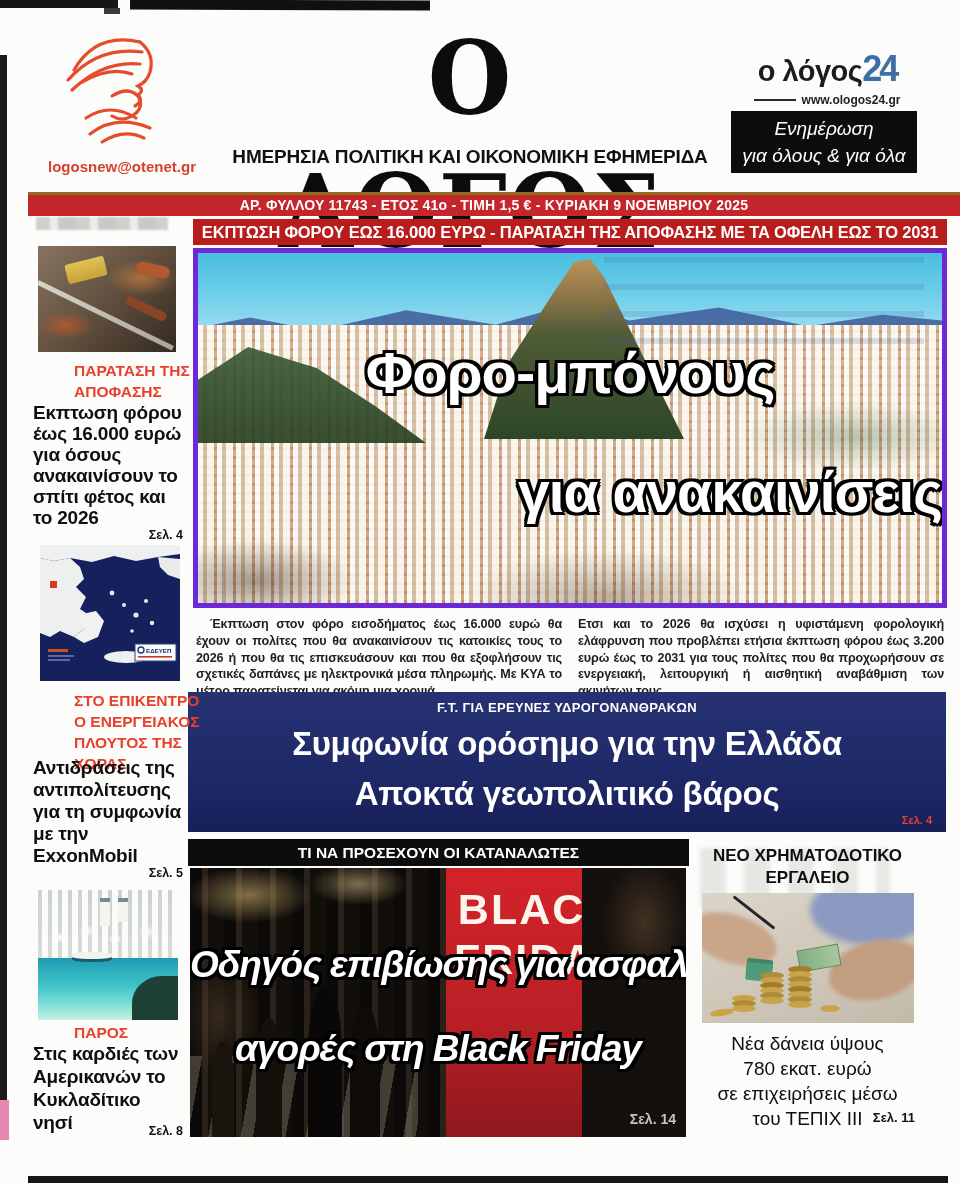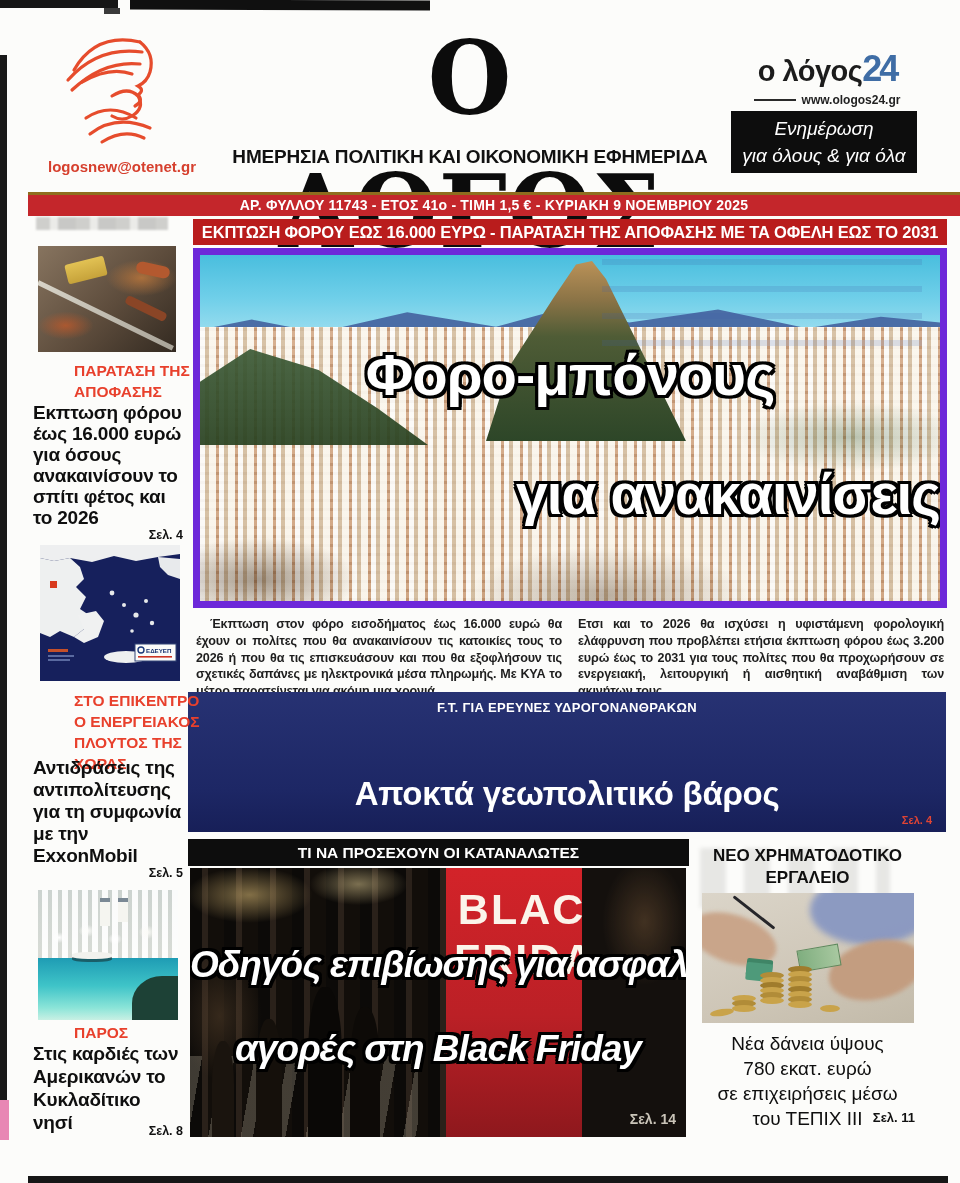--- a/index.html
+++ b/index.html
@@ -40,21 +40,21 @@
 
   
   .issue-bar { left:28px; top:192px; width:932px; height:24px; background:#c4262b;
     border-top:3px solid #8f6d1e; color:#fff; font-size:14px; font-weight:bold;
     text-align:center; line-height:20px; letter-spacing:.2px; }
   .top-banner { left:193px; top:219px; width:754px; height:26px; background:#b91c1c;
     color:#fff; font-size:16.5px; font-weight:bold; text-align:center; line-height:26px; letter-spacing:-0.2px; }
 
   
   .lead-photo { left:193px; top:248px; width:754px; height:360px; overflow:hidden;
-    background:#e9dfcd; border:7px solid #6d28d9; }
+    background:#e9dfcd; border:5px solid #6d28d9; }
   .lp-sky { position:absolute; left:0; top:0; right:0; height:78px;
     background:linear-gradient(180deg,#49bede 0%,#6fcfe9 55%,#9addef 100%); }
   .lp-mountains { position:absolute; left:0; top:30px; right:0; height:72px; background:#4a6da6;
     clip-path:polygon(0 100%,0 62%,7% 48%,16% 66%,28% 38%,40% 58%,50% 30%,58% 52%,70% 34%,82% 60%,92% 44%,100% 52%,100% 100%); }
   .lp-city { position:absolute; left:0; top:72px; right:0; bottom:0;
     background:
       repeating-linear-gradient(90deg, rgba(255,255,255,.85) 0 5px, rgba(210,186,156,.8) 5px 9px, rgba(252,248,240,.9) 9px 16px, rgba(186,110,62,.45) 16px 19px),
       repeating-linear-gradient(0deg, rgba(110,74,44,.28) 0 3px, rgba(255,255,255,0) 3px 9px),
       linear-gradient(180deg,#efe6d4,#e3d5bd);
   }
@@ -261,20 +261,21 @@
   <div class="abs lead-body">
     <div class="lead-col first">Έκπτωση στον φόρο εισοδήματος έως 16.000 ευρώ θα έχουν οι πολίτες που θα ανακαινίσουν τις κατοικίες τους το 2026 ή που θα τις επισκευάσουν και που θα εξοφλήσουν τις σχετικές δαπάνες με ηλεκτρονικά μέσα πληρωμής. Με ΚΥΑ το μέτρο παρατείνεται για ακόμη μια χρονιά.</div>
     <div class="lead-col">
       <span>Ετσι και το 2026 θα ισχύσει η υφιστάμενη φορολογική ελάφρυνση που προβλέπει ετήσια έκπτωση φόρου έως 3.200 ευρώ έως το 2031 για τους πολίτες που θα προχωρήσουν σε ενεργειακή, λειτουργική ή αισθητική αναβάθμιση των ακινήτων τους.</span>
       <span class="lead-pageref">Σελ. 6</span>
     </div>
   </div>
 
   <div class="abs energy">
     <div class="energy-kicker">F.T. ΓΙΑ ΕΡΕΥΝΕΣ ΥΔΡΟΓΟΝΑΝΘΡΑΚΩΝ</div>
+    <div class="energy-h l1">Συμφωνία ορόσημο για την Ελλάδα</div>
     <div class="energy-h l2">Αποκτά γεωπολιτικό βάρος</div>
     <div class="energy-ref">Σελ. 4</div>
   </div>
 
   <div class="abs bf-kicker">ΤΙ ΝΑ ΠΡΟΣΕΧΟΥΝ ΟΙ ΚΑΤΑΝΑΛΩΤΕΣ</div>
   <div class="abs bf-photo">
     <div class="bf-cross"></div>
     <div class="bf-red">
       <div class="bf-sign">
         <div>BLACK</div>

